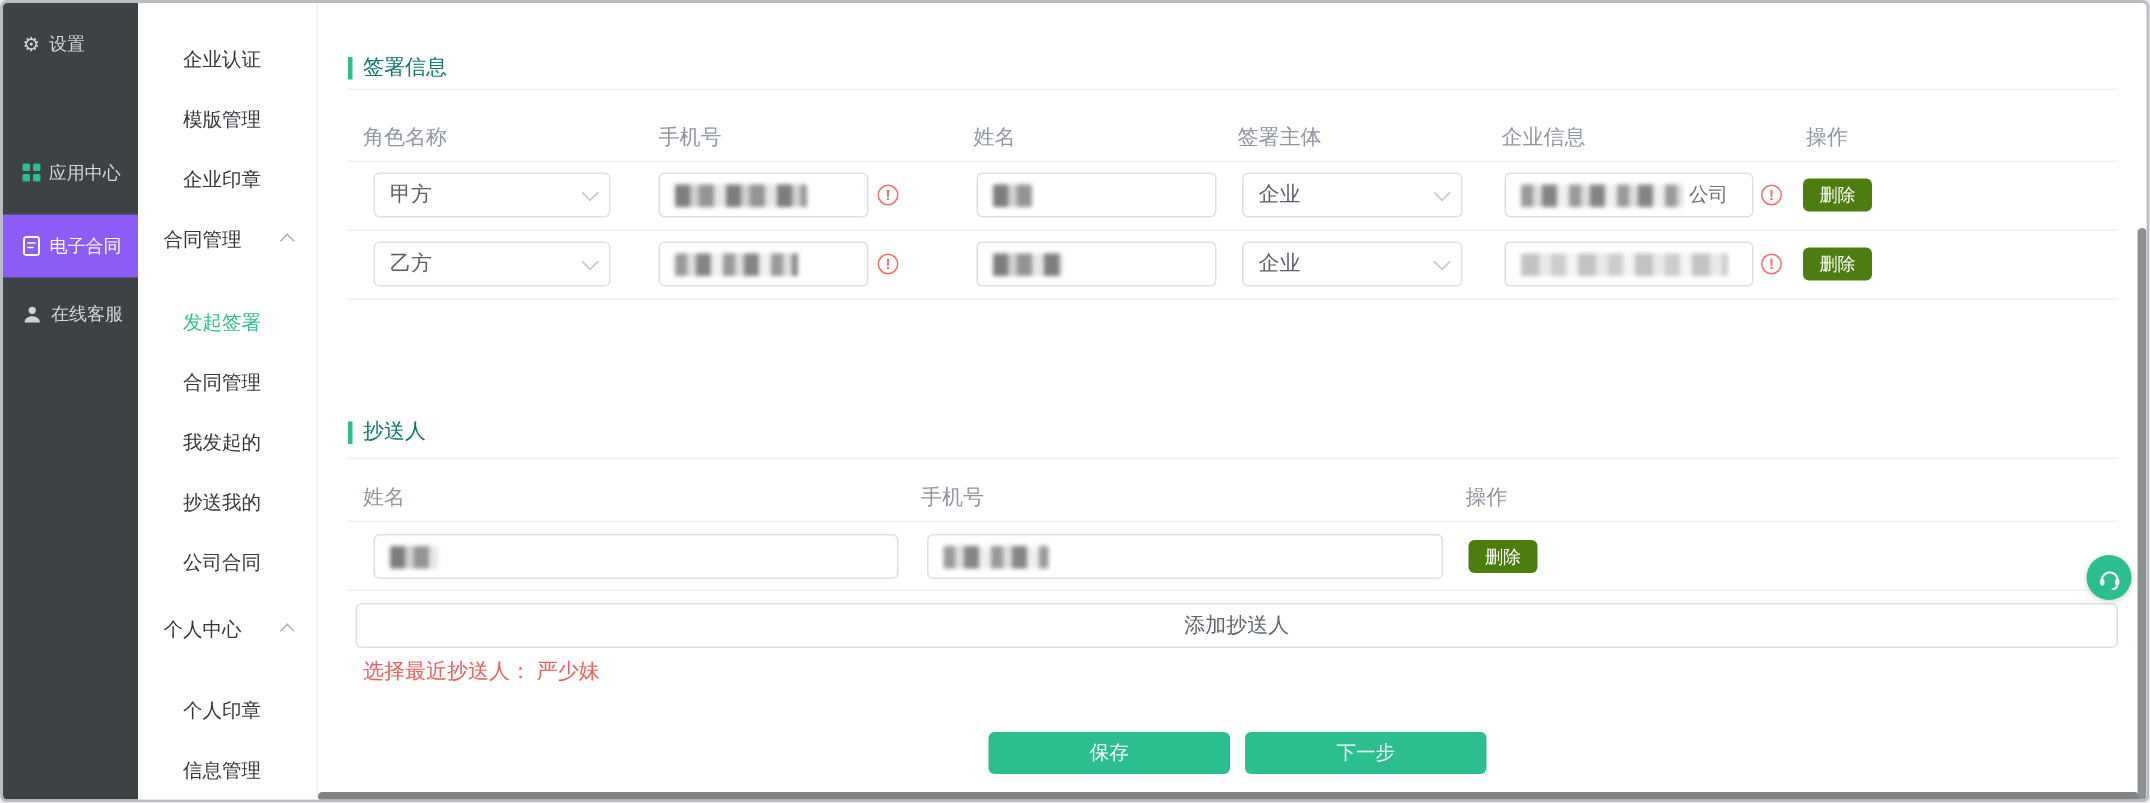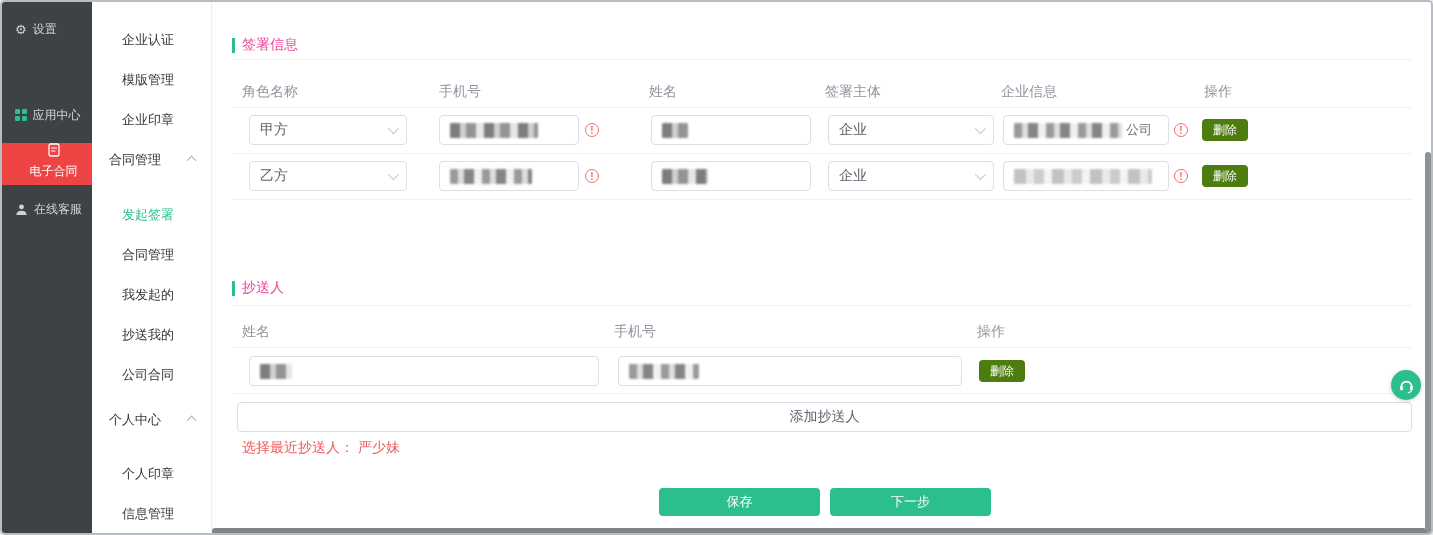--- a/index.html
+++ b/index.html
@@ -4,21 +4,21 @@
 <style>
   html,body{margin:0;padding:0;background:#e9e9e9;font-family:"Liberation Sans","DejaVu Sans",sans-serif;}
   .screen{position:relative;width:1433px;height:535px;background:#fff;border:2px solid #b9bcc0;
           border-radius:5px;box-sizing:border-box;overflow:hidden;}
 
   
   .dnav{position:absolute;left:0;top:0;width:90px;height:100%;background:#3d4245;}
   .dnav-item{position:absolute;left:0;width:90px;height:40px;display:flex;align-items:center;
              gap:6px;padding-left:13px;box-sizing:border-box;color:#d3d7d8;font-size:12px;cursor:pointer;}
   #dnav-0{top:7px}#dnav-1{top:93px}
-  #dnav-2{top:141px;height:42px;background:#ef4444;color:#fff;flex-direction:column;}
+  #dnav-2{top:141px;height:42px;background:#8b5cf6;color:#fff;}
   #dnav-3{top:187px}
   .gear-glyph{font-size:13px;line-height:1;color:#cfd3d5;}
   .grid-icon{display:grid;grid-template-columns:5px 5px;grid-template-rows:5px 5px;gap:1.5px;}
   .grid-icon span{background:#2bbe8e;border-radius:1px;}
 
   
   .subnav{position:absolute;left:90px;top:0;width:120px;height:100%;background:#fff;
           border-right:1px solid #eceef1;box-sizing:border-box;}
   .snav-item{position:absolute;left:30px;height:20px;line-height:20px;font-size:13px;color:#32363b;
              cursor:pointer;white-space:nowrap;}
@@ -26,21 +26,21 @@
   .snav-item.active{color:#2bbe8e;}
   #snav-0{top:28px}#snav-1{top:68px}#snav-2{top:108px}#snav-3{top:148px}
   #snav-4{top:203px}#snav-5{top:243px}#snav-6{top:283px}#snav-7{top:323px}
   #snav-8{top:363px}#snav-9{top:408px}#snav-10{top:462px}#snav-11{top:502px}
   .caret-up{position:absolute;width:6px;height:6px;border-left:1px solid #aeb3ba;border-top:1px solid #aeb3ba;
             transform:rotate(45deg);left:79px;top:7px;}
 
   
   .main{position:absolute;left:210px;top:0;right:0;bottom:0;background:#fff;}
   .sec-title{position:absolute;left:20px;display:flex;align-items:center;gap:7px;
-             font-size:14px;color:#ec4899;}
+             font-size:14px;color:#0f766e;}
   .green-bar{width:3px;height:15px;background:#2bbe8e;}
   #title-sign{top:34px}#title-cc{top:277px}
   .hline{position:absolute;left:20px;width:1180px;height:1px;background:#edf0f4;}
   .th{position:absolute;font-size:14px;color:#8f959e;white-space:nowrap;}
 
   .inp{position:absolute;height:30px;border:1px solid #dcdfe6;border-radius:4px;background:#fff;
        box-sizing:border-box;display:flex;align-items:center;padding:0 10px;font-size:14px;color:#5a6066;}
   .sel{justify-content:space-between;cursor:pointer;}
   .chev{width:7px;height:7px;border-right:1px solid #c0c4cc;border-bottom:1px solid #c0c4cc;
         transform:rotate(45deg) translateY(-2px);margin-left:8px;flex:none;}
@@ -57,21 +57,21 @@
 
   
   .mz{display:inline-block;height:15px;border-radius:1px;filter:blur(1.3px);flex:none;}
   .g1{background:repeating-linear-gradient(90deg,#7d7d7d 0 10px,#cfcfcf 10px 16px,#949494 16px 26px,#e6e6e6 26px 34px);}
   .g2{background:repeating-linear-gradient(90deg,#9a9a9a 0 8px,#dddddd 8px 14px,#858585 14px 24px,#f0f0f0 24px 32px);}
   .g3{background:repeating-linear-gradient(90deg,#c2c2c2 0 12px,#e9e9e9 12px 20px,#cccccc 20px 30px,#f4f4f4 30px 38px);}
   .suffix{font-size:13px;color:#6a7077;margin-left:4px;filter:blur(0.5px);white-space:nowrap;}
 
   
   .f-role{left:37px;width:158px;}  .f-phone{left:227px;width:140px;}
-  .f-name{left:439px;width:160px;} .f-subj{left:616px;width:166px;}
+  .f-name{left:439px;width:160px;} .f-subj{left:616px;width:147px;}
   .f-comp{left:791px;width:166px;}
   .r1{top:113px}.r2{top:159px}
   .w-phone{left:373px}.w-comp{left:962px}
   .w-r1{top:121px}.w-r2{top:167px}
   .d-sign{left:990px}.d-r1{top:117px}.d-r2{top:163px}
 
   
   .f-ccname{left:37px;width:350px;top:354px;}
   .f-ccphone{left:406px;width:344px;top:354px;}
   .d-cc{left:767px;top:358px;}

